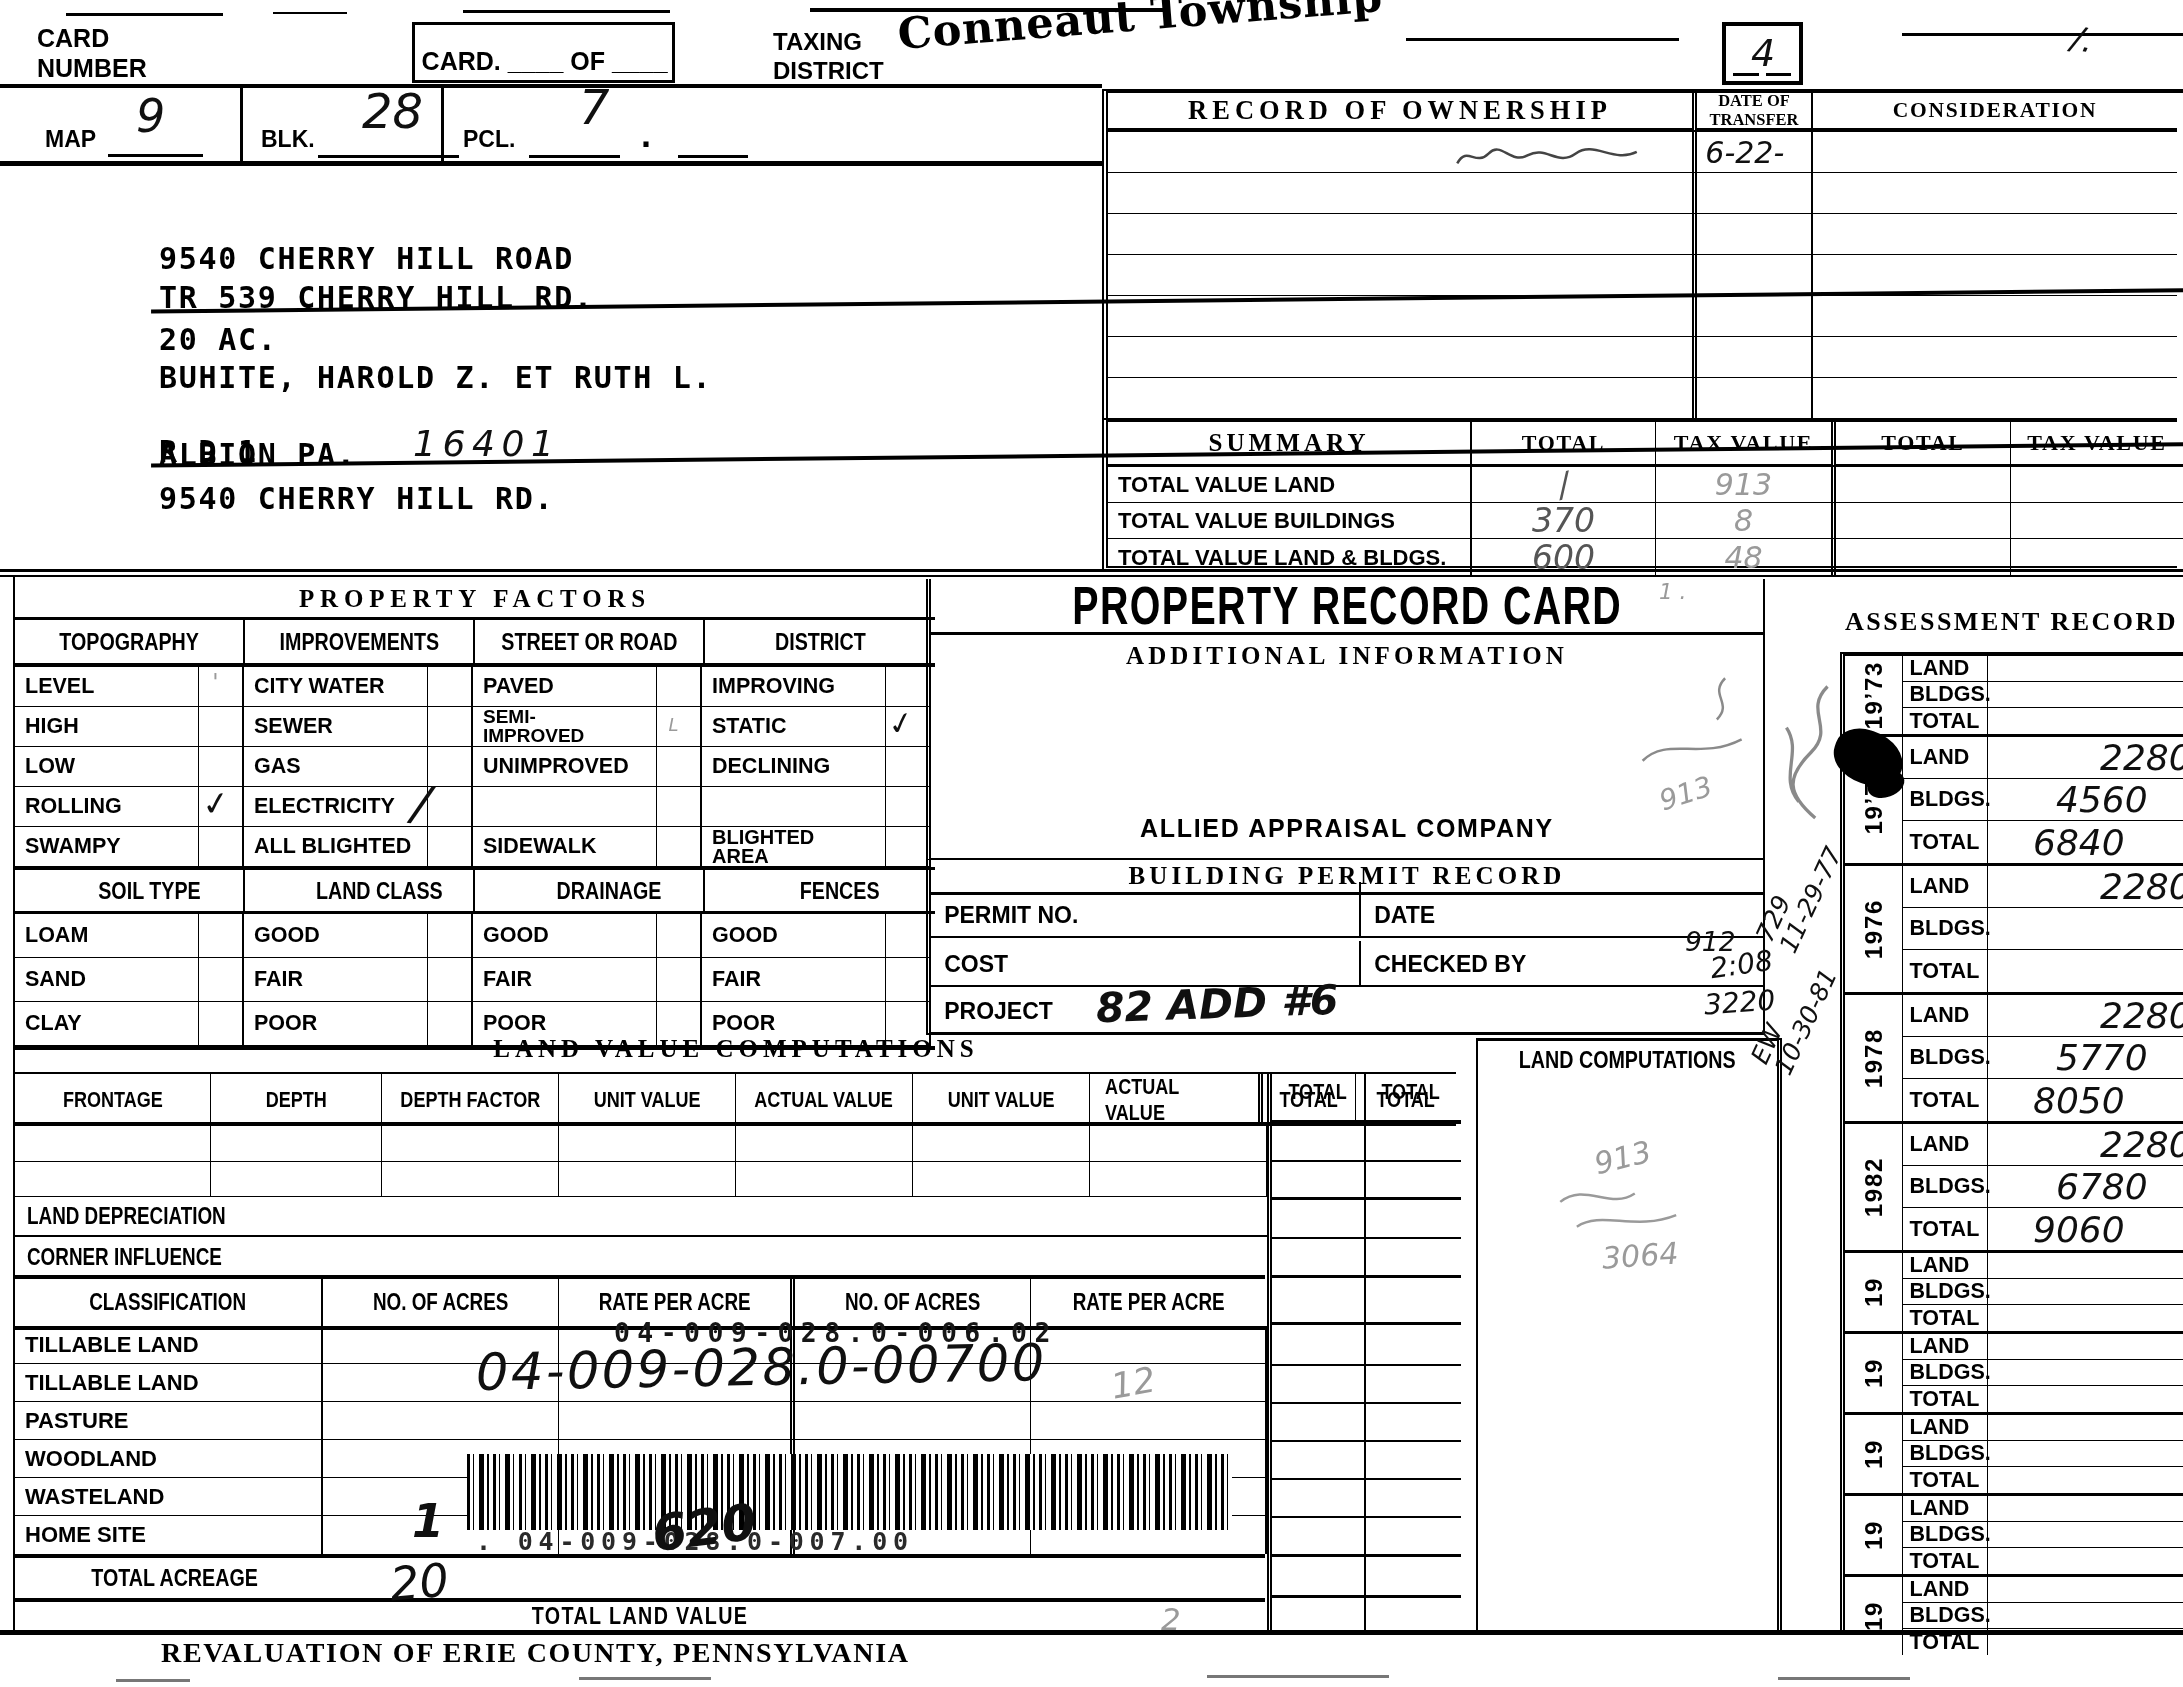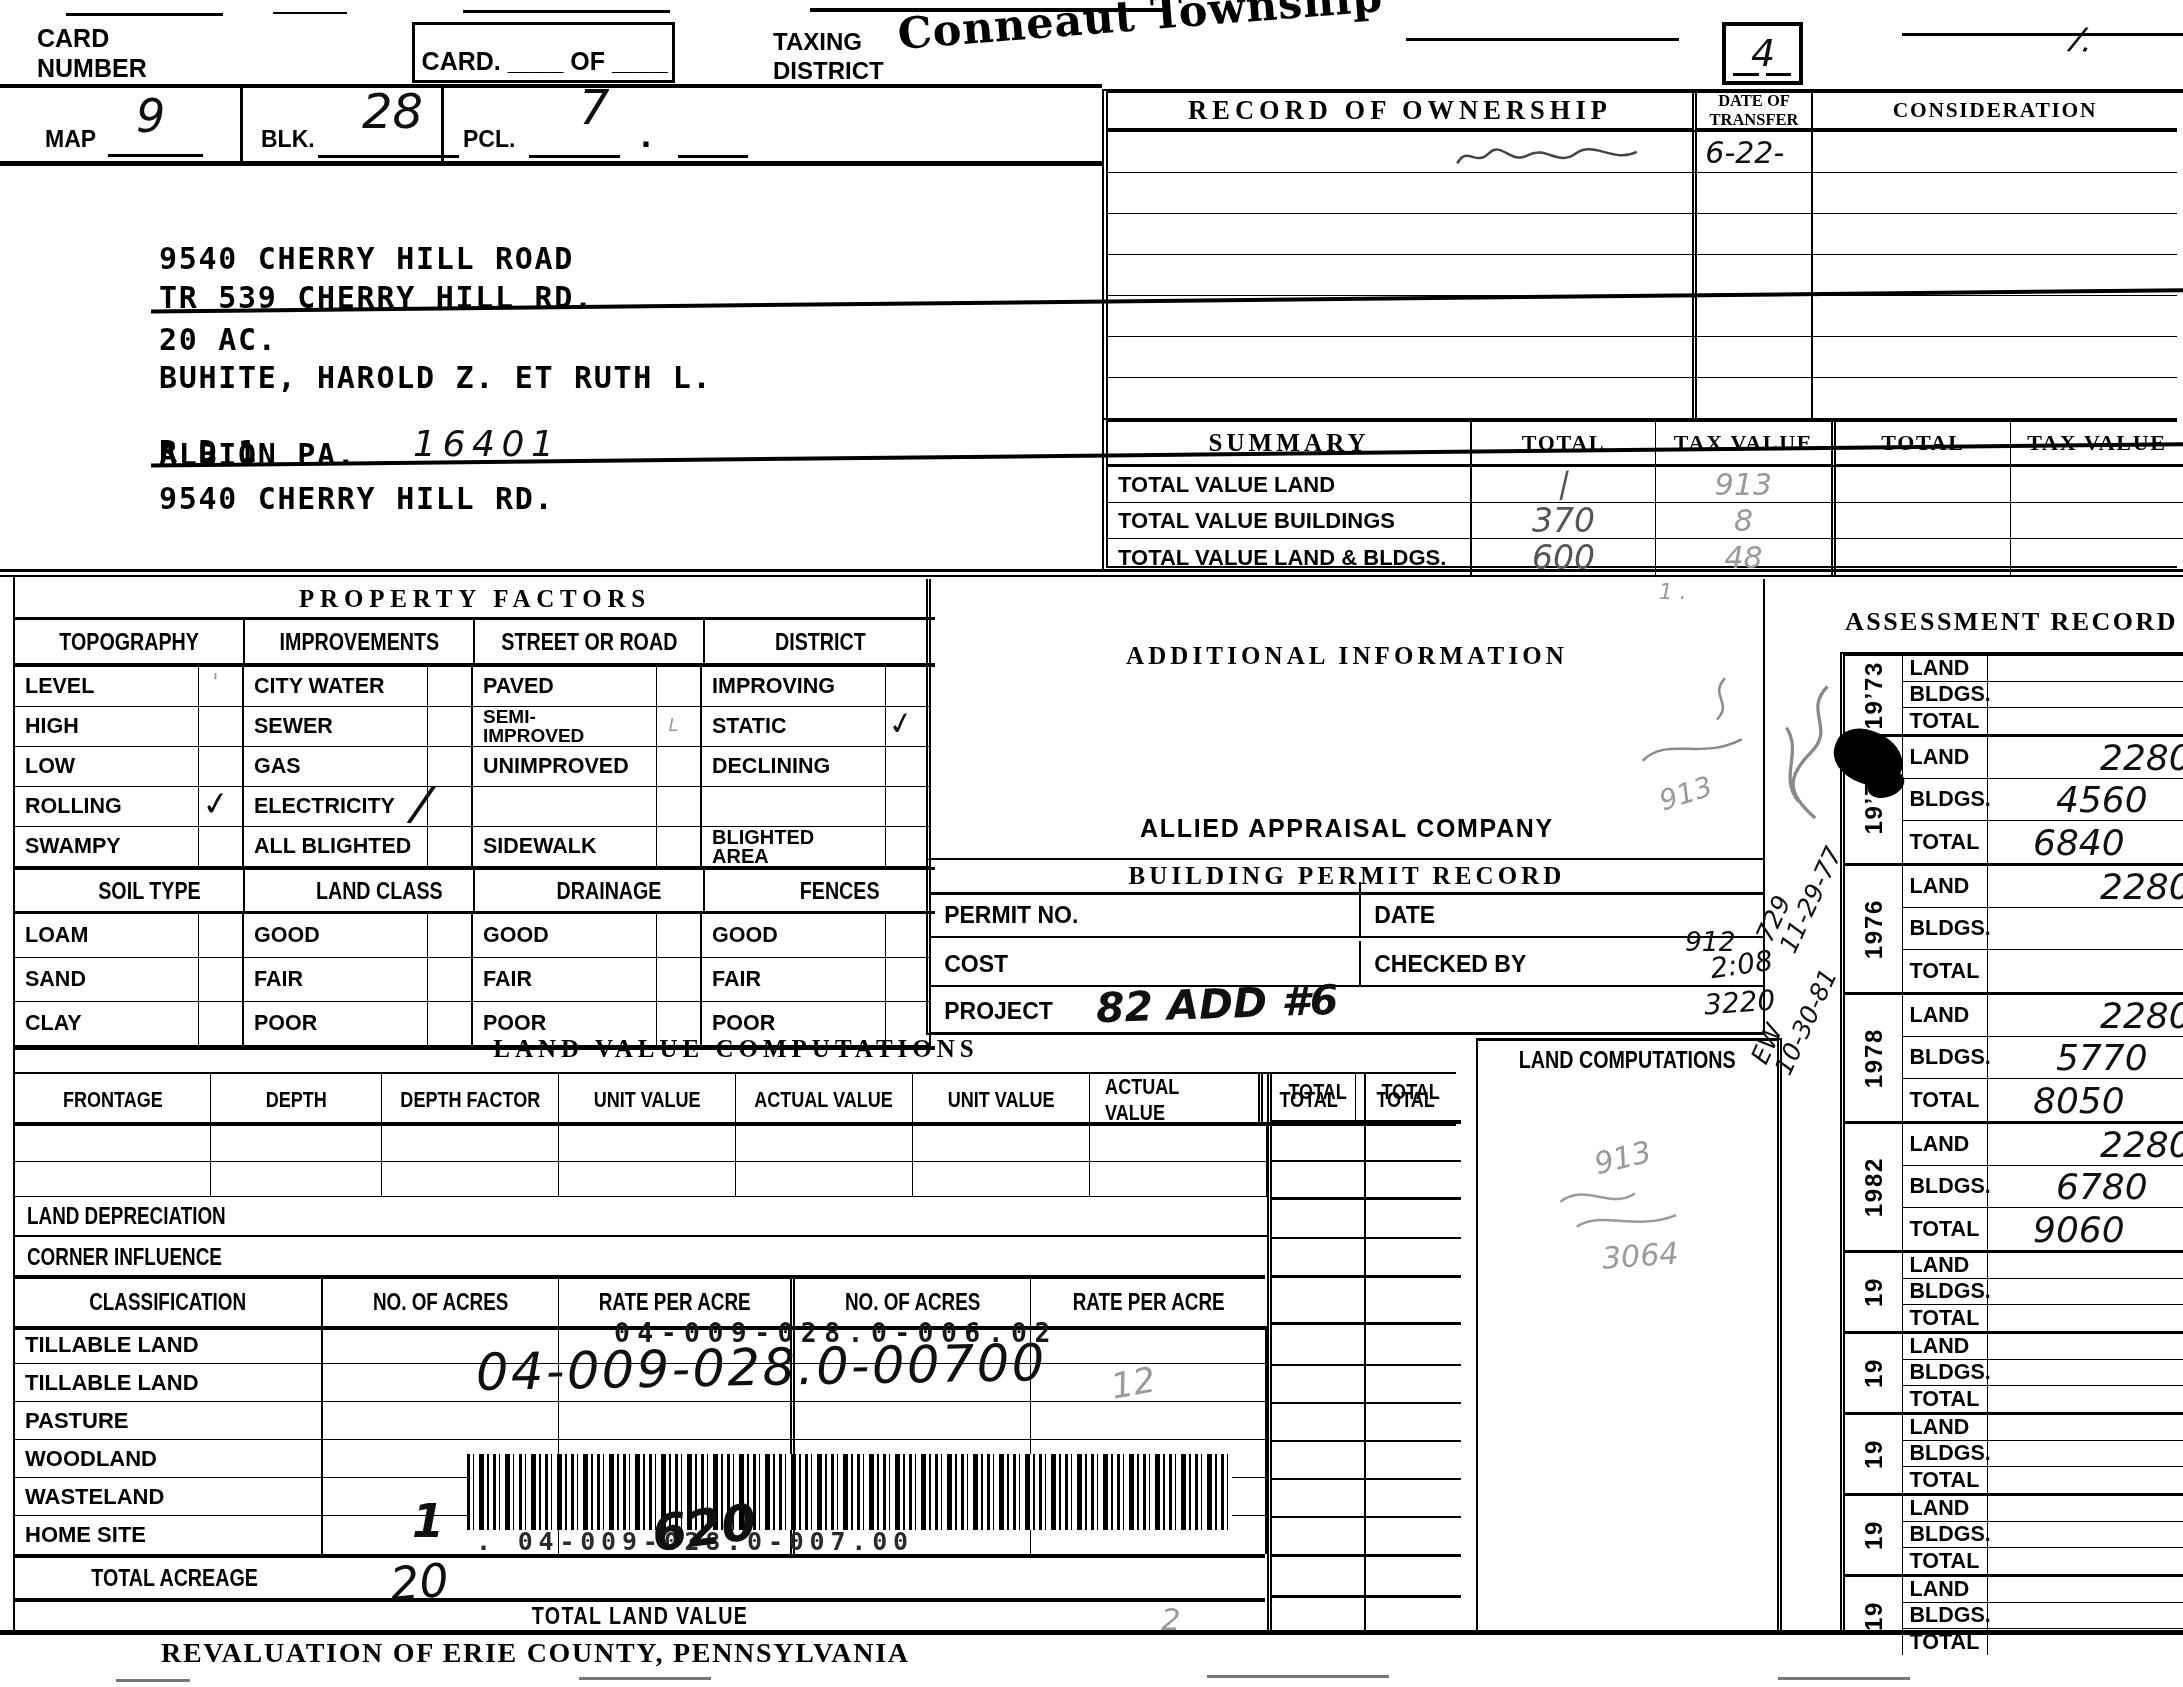--- a/index.html
+++ b/index.html
@@ -417,20 +417,23 @@
         </div>
         <div class="pk"></div>
       <div class="pc">
           <span>POOR</span>
         </div>
         <div class="pk"></div>
     </div>
   </div>
 
   <div id="prcbox" class="abs">
+    <div id="prc-titlebar">
+      <span style="font-weight:900;font-size:48px;letter-spacing:1.7px;display:inline-block;transform:scale(.82,1.12)">PROPERTY RECORD CARD</span>
+    </div>
     <div class="abs" style="left:0;top:63px;width:100%;text-align:center">
       <span class="ser" style="font-size:25px;letter-spacing:4.1px">ADDITIONAL INFORMATION</span>
     </div>
     <span class="hw pencil abs" style="left:728px;top:0px;font-size:21.5px">1 .</span>
     <svg class="abs" style="left:695px;top:91px" width="124" height="99" viewBox="0 0 150 120">
         <path d="M120 10 C 100 30,130 40,110 60 M20 110 C 50 80,90 110,140 84" fill="none" stroke="#8a8a8a" stroke-width="3"></path>
       </svg>
     <span class="hw pencil abs" style="left:728px;top:198px;font-size:28px;transform:rotate(-18deg)">913</span>
     <div class="abs" style="left:0;top:235px;width:100%;text-align:center">
       <span class="b" style="font-size:25px;letter-spacing:1.7px">ALLIED APPRAISAL COMPANY</span>

